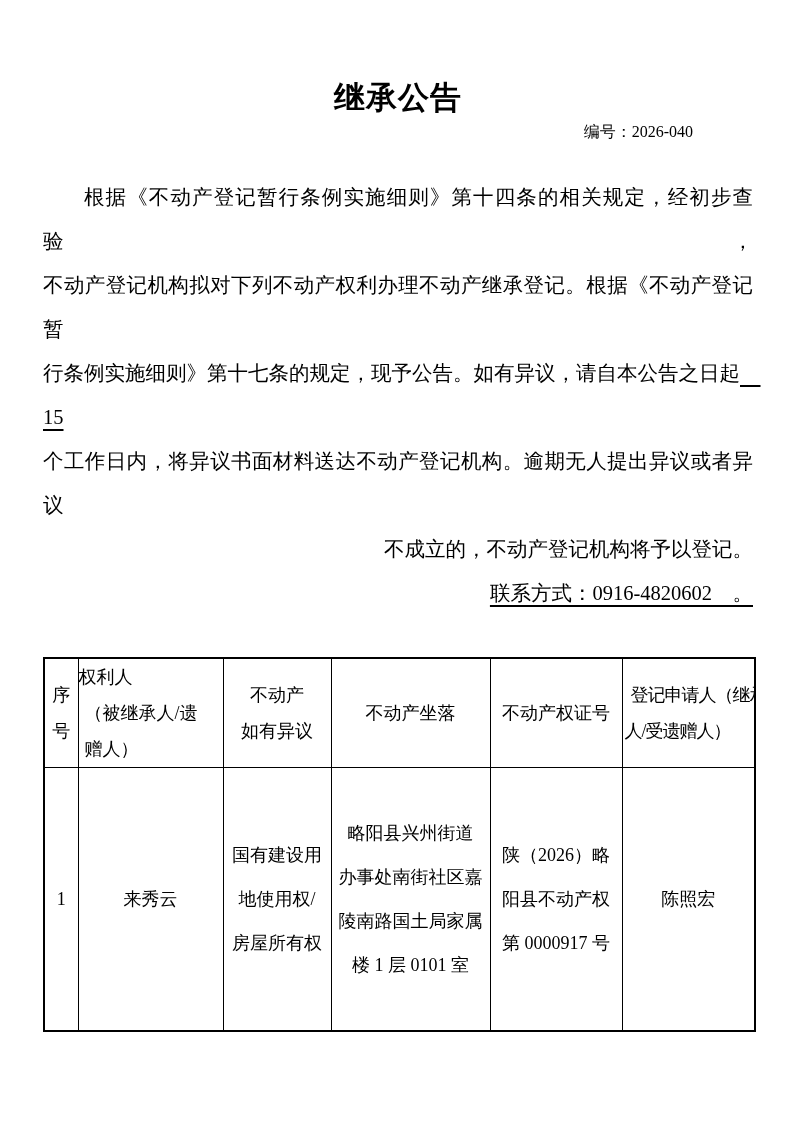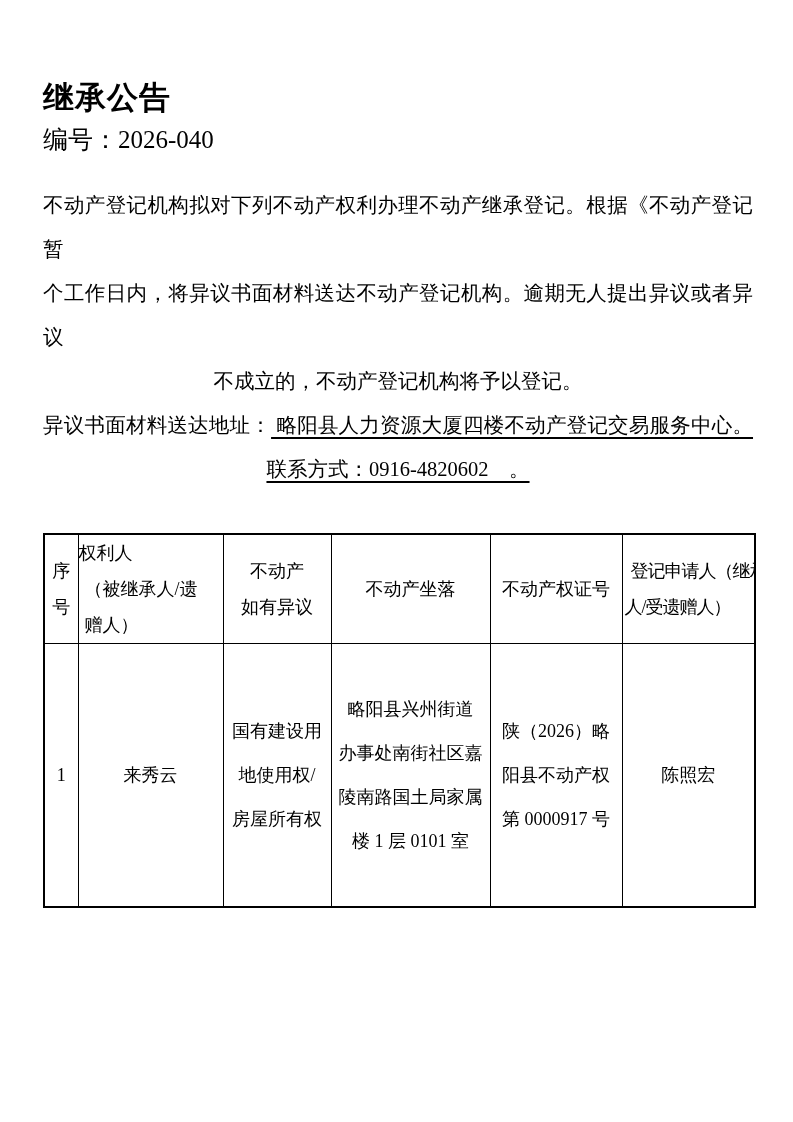--- a/index.html
+++ b/index.html
@@ -10,40 +10,40 @@
     height: 1122px;
     background: #ffffff;
     color: #000000;
     font-family: "Liberation Serif", "DejaVu Serif", serif;
     overflow: hidden;
   }
   .doc {
     padding: 80px 40px 0 43px; 
   }
   .doc-title {
-    text-align: left;
+    text-align: center;
     font-size: 31px;
     font-weight: bold;
     line-height: 36px;
     letter-spacing: 1px;
   }
   .doc-number {
-    margin-top: 10px;
-    text-align: left;
+    margin-top: 2px;
+    text-align: right;
     padding-right: 60px;
-    font-size: 25px;
+    font-size: 16px;
     line-height: 28px;
   }
   .body-text {
     margin-top: 29px;
     font-size: 20.5px;
   }
   .bline {
     line-height: 44px;
-    text-align: center;
+    text-align: right;
   }
   .bline.fill {
     text-align: justify;
     text-align-last: justify;
   }
   .bline.indent { text-indent: 2em; }
   .uline {
     text-decoration: underline;
     text-decoration-thickness: 1.5px;
     text-underline-offset: 5px;
@@ -76,24 +76,25 @@
 <body>
 
 <div class="page">
   <div class="doc">
 
     <div class="doc-title">继承公告</div>
 
     <div class="doc-number">编号：2026-040</div>
 
     <div class="body-text">
+      <div class="bline fill indent">根据《不动产登记暂行条例实施细则》第十四条的相关规定，经初步查验，</div>
       <div class="bline fill">不动产登记机构拟对下列不动产权利办理不动产继承登记。根据《不动产登记暂</div>
+      <div class="bline fill"><span>行条例实施细则》第十七条的规定，现予公告。如有异议，请自本公告之日起</span><span class="uline">　15</span></div>
       <div class="bline fill">个工作日内，将异议书面材料送达不动产登记机构。逾期无人提出异议或者异议</div>
       <div class="bline">不成立的，不动产登记机构将予以登记。</div>
-      <div class="bline fill"><span>异议书面材料送达地址：</span><span class="uline"> 略阳县人力资源大厦四楼不动产登记交易服务中心。</span></div>
       <div class="bline"><span class="uline">联系方式：0916-4820602　。</span></div>
     </div>
 
     <table class="announce">
       <colgroup>
         <col style="width:34px">
           <col style="width:145px">
           <col style="width:108px">
         <col style="width:159px">
           <col style="width:132px">

